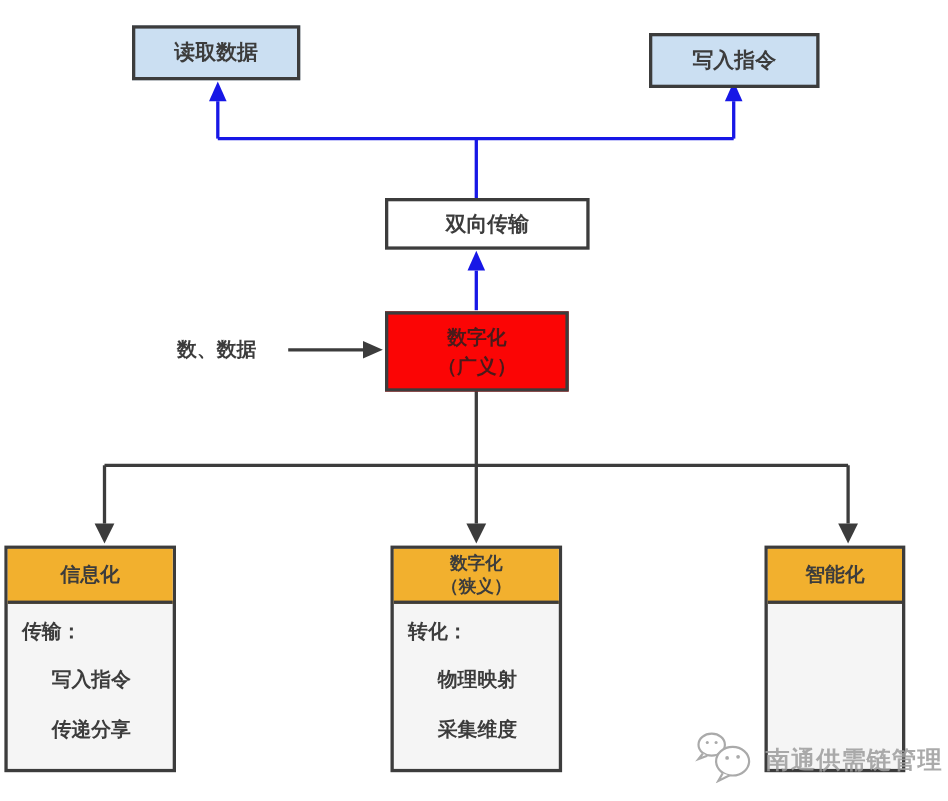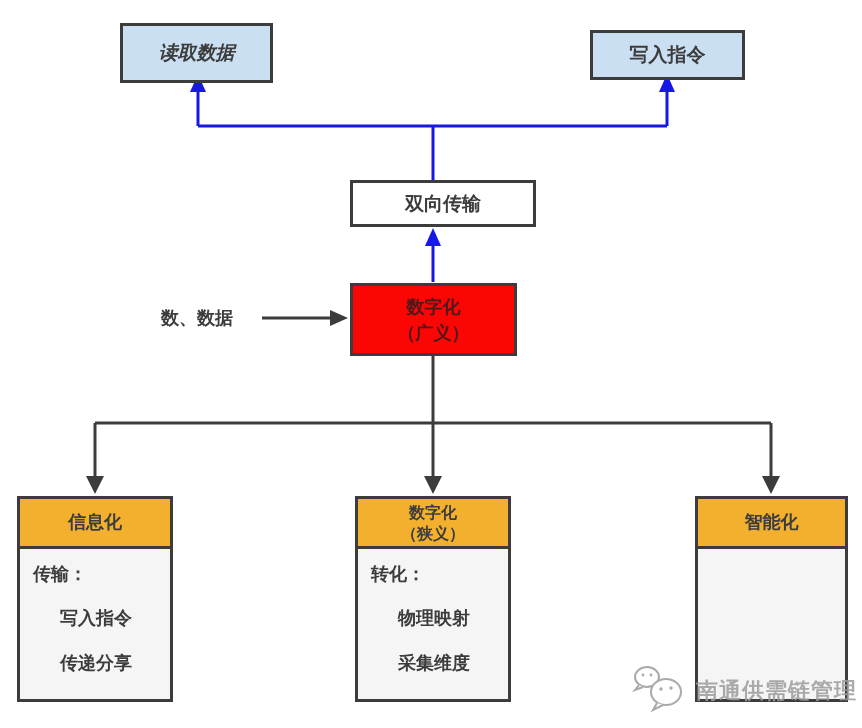--- a/index.html
+++ b/index.html
@@ -66,39 +66,39 @@
       <path d="M95 423 H771" fill="none"></path>
       <path d="M95 423 V476" fill="none"></path>
       <path d="M433 423 V476" fill="none"></path>
       <path d="M771 423 V476" fill="none"></path>
       <polygon points="95,494 86,476 104,476" stroke="none"></polygon>
       <polygon points="433,494 424,476 442,476" stroke="none"></polygon>
       <polygon points="771,494 762,476 780,476" stroke="none"></polygon>
     </g>
   </svg>
 
-  <div class="box top-box" style="left:120px;top:23px;width:153px;height:60px;font-style:italic;">
+  <div class="box top-box" style="left:120px;top:23px;width:153px;height:50px;">
     <span>读取数据</span>
   </div>
   <div class="box top-box" style="left:590px;top:30px;width:155px;height:50px;">
     <span>写入指令</span>
   </div>
 
   <div class="box transfer-box" style="left:350px;top:180px;width:186px;height:47px;">
     <span>双向传输</span>
   </div>
 
   <div class="box red-box" style="left:350px;top:283px;width:167px;height:73px;">
     <span>数字化</span>
     <span>（广义）</span>
   </div>
 
   <div class="input-label" style="left:161px;top:306px;">数、数据</div>
 
-  <div class="bbox" style="left:17px;top:496px;">
+  <div class="bbox" style="left:4px;top:496px;">
     <div class="hdr">
       <span>信息化</span>
 
     </div>
     <div class="bdy">
       <div class="cat">传输：</div>
       <div class="itm">写入指令</div>
       <div class="itm">传递分享</div>
     </div>
   </div>
@@ -108,21 +108,21 @@
       <span>数字化</span>
       <span>（狭义）</span>
     </div>
     <div class="bdy">
       <div class="cat">转化：</div>
       <div class="itm">物理映射</div>
       <div class="itm">采集维度</div>
     </div>
   </div>
 
-  <div class="bbox" style="left:695px;top:496px;width:153px;">
+  <div class="bbox" style="left:695px;top:496px;width:128px;">
     <div class="hdr">
       <span>智能化</span>
 
     </div>
   </div>
 
   <div class="watermark">
     <svg width="62" height="50" viewBox="0 0 62 50" fill="none" stroke="#9C9C9C" stroke-width="2">
       <ellipse cx="17" cy="15" rx="12" ry="10" fill="#ffffff"></ellipse>
       <path d="M9 23 L5 28 L13 25" fill="#ffffff"></path>

